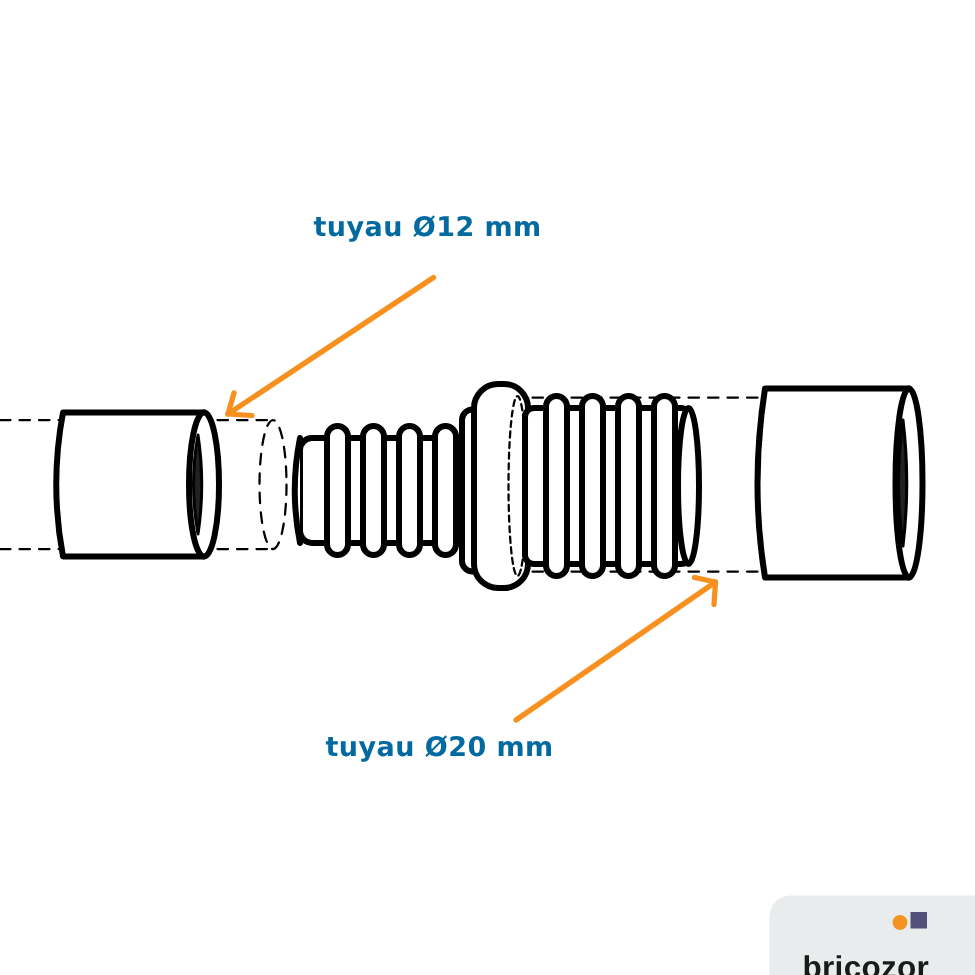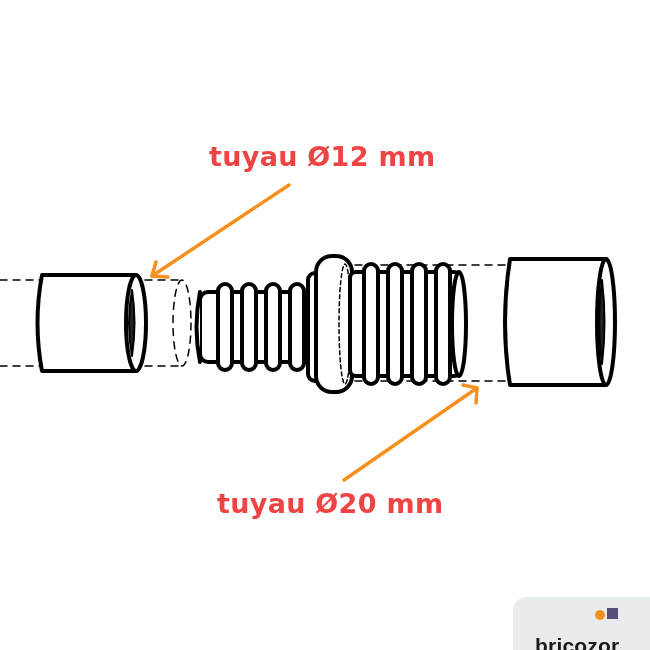--- a/index.html
+++ b/index.html
@@ -1,18 +1,18 @@
 <!DOCTYPE html>
 <html><head>
 <meta charset="utf-8">
 <style>
   html,body{margin:0;padding:0;background:#ffffff;}
   body{width:650px;height:650px;position:relative;overflow:hidden;font-family:"DejaVu Sans","Liberation Sans",sans-serif;}
   svg{position:absolute;left:0;top:0;}
-  .label{position:absolute;font-weight:bold;font-size:27px;color:#ef4444;letter-spacing:0.3px;white-space:nowrap;}
+  .label{position:absolute;font-weight:bold;font-size:18px;color:#0369a1;letter-spacing:0.3px;white-space:nowrap;}
   #lbl12{left:209px;top:141px;}
   #lbl20{left:217px;top:488px;}
   .brand{position:absolute;left:513px;top:597px;width:137px;height:53px;background:#e8ecec;border-top-left-radius:14px;}
   .brand-text{position:absolute;left:22px;top:20px;font-size:21px;font-weight:bold;color:#1a1a1a;font-family:Liberation Sans, sans-serif;letter-spacing:0.2px;margin-top:17px;}
   .dot{position:absolute;left:82px;top:13px;width:10px;height:10px;border-radius:50%;background:#f39322;}
   .sq{position:absolute;left:94px;top:11px;width:11px;height:11px;background:#55507a;}
 </style>
 </head>
 <body>
 

